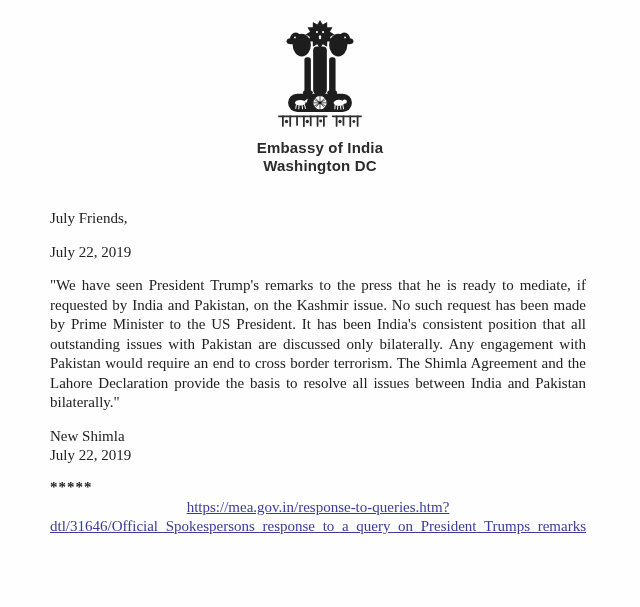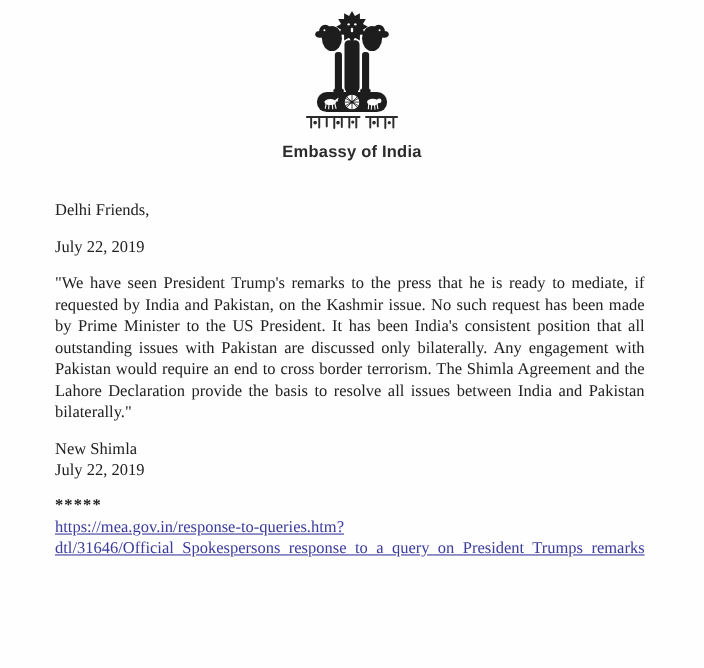--- a/index.html
+++ b/index.html
@@ -7,21 +7,21 @@
   .page {
     width: 640px;
     height: 607px;
     background: #fefefe;
     overflow: hidden;
     font-family: "Liberation Serif", "DejaVu Serif", serif;
     color: #212121;
     position: relative;
   }
   
-  .letterhead { padding-top: 0; text-align: center; }
+  .letterhead { padding-top: 10px; text-align: center; }
   .emblem-wrap { display: inline-block; line-height: 0; }
   .emblem-svg { display: block; margin: 0 auto; }
   .motto-svg { display: block; margin: 2px auto 0 auto; }
   .org-name {
     font-family: "Liberation Sans", "DejaVu Sans", sans-serif;
     font-weight: bold;
     font-size: 15px;
     line-height: 18px;
     color: #2b2b2b;
     letter-spacing: 0.2px;
@@ -42,20 +42,21 @@
     font-weight: bold;
     line-height: 14px;
     letter-spacing: 1px;
   }
   .links { margin-top: 4px; }
   .link {
     display: block;
     color: #3b3b9c;
     text-decoration: underline;
     cursor: pointer;
+    text-align: center;
   }
   .link.stretch { text-align: justify; text-align-last: justify; }
   .emblem-ink { fill: #1d1d1d; }
   .emblem-white { fill: #fdfdfd; }
 </style>
 </head>
 <body>
 
 <div class="page">
 
@@ -145,24 +146,25 @@
         <g fill="#2c2c2c">
           <circle cx="8.7" cy="7.5" r="1.7"></circle>
           <circle cx="30" cy="7.5" r="1.7"></circle>
           <circle cx="43.7" cy="7" r="1.5"></circle>
           <circle cx="63.5" cy="7.5" r="1.7"></circle>
           <circle cx="77.7" cy="7.5" r="1.5"></circle>
         </g>
       </svg>
     </div>
     <div class="org-name first">Embassy of India</div>
+    <div class="org-name">Washington DC</div>
   </header>
 
   <main class="letter-body">
-    <p class="salutation">Delhi Friends,</p>
+    <p class="salutation">July Friends,</p>
 
 
     <div class="para">
       <p class="tight-line">July 22, 2019</p>
     </div>
 
     <p class="para justify">"We have seen President Trump's remarks to the press that he is ready to mediate, if requested by India and Pakistan, on the Kashmir issue. No such request has been made by Prime Minister to the US President. It has been India's consistent position that all outstanding issues with Pakistan are discussed only bilaterally. Any engagement with Pakistan would require an end to cross border terrorism. The Shimla Agreement and the Lahore Declaration provide the basis to resolve all issues between India and Pakistan bilaterally."</p>
 
     <div class="para">
       <p class="tight-line">New Shimla</p>

